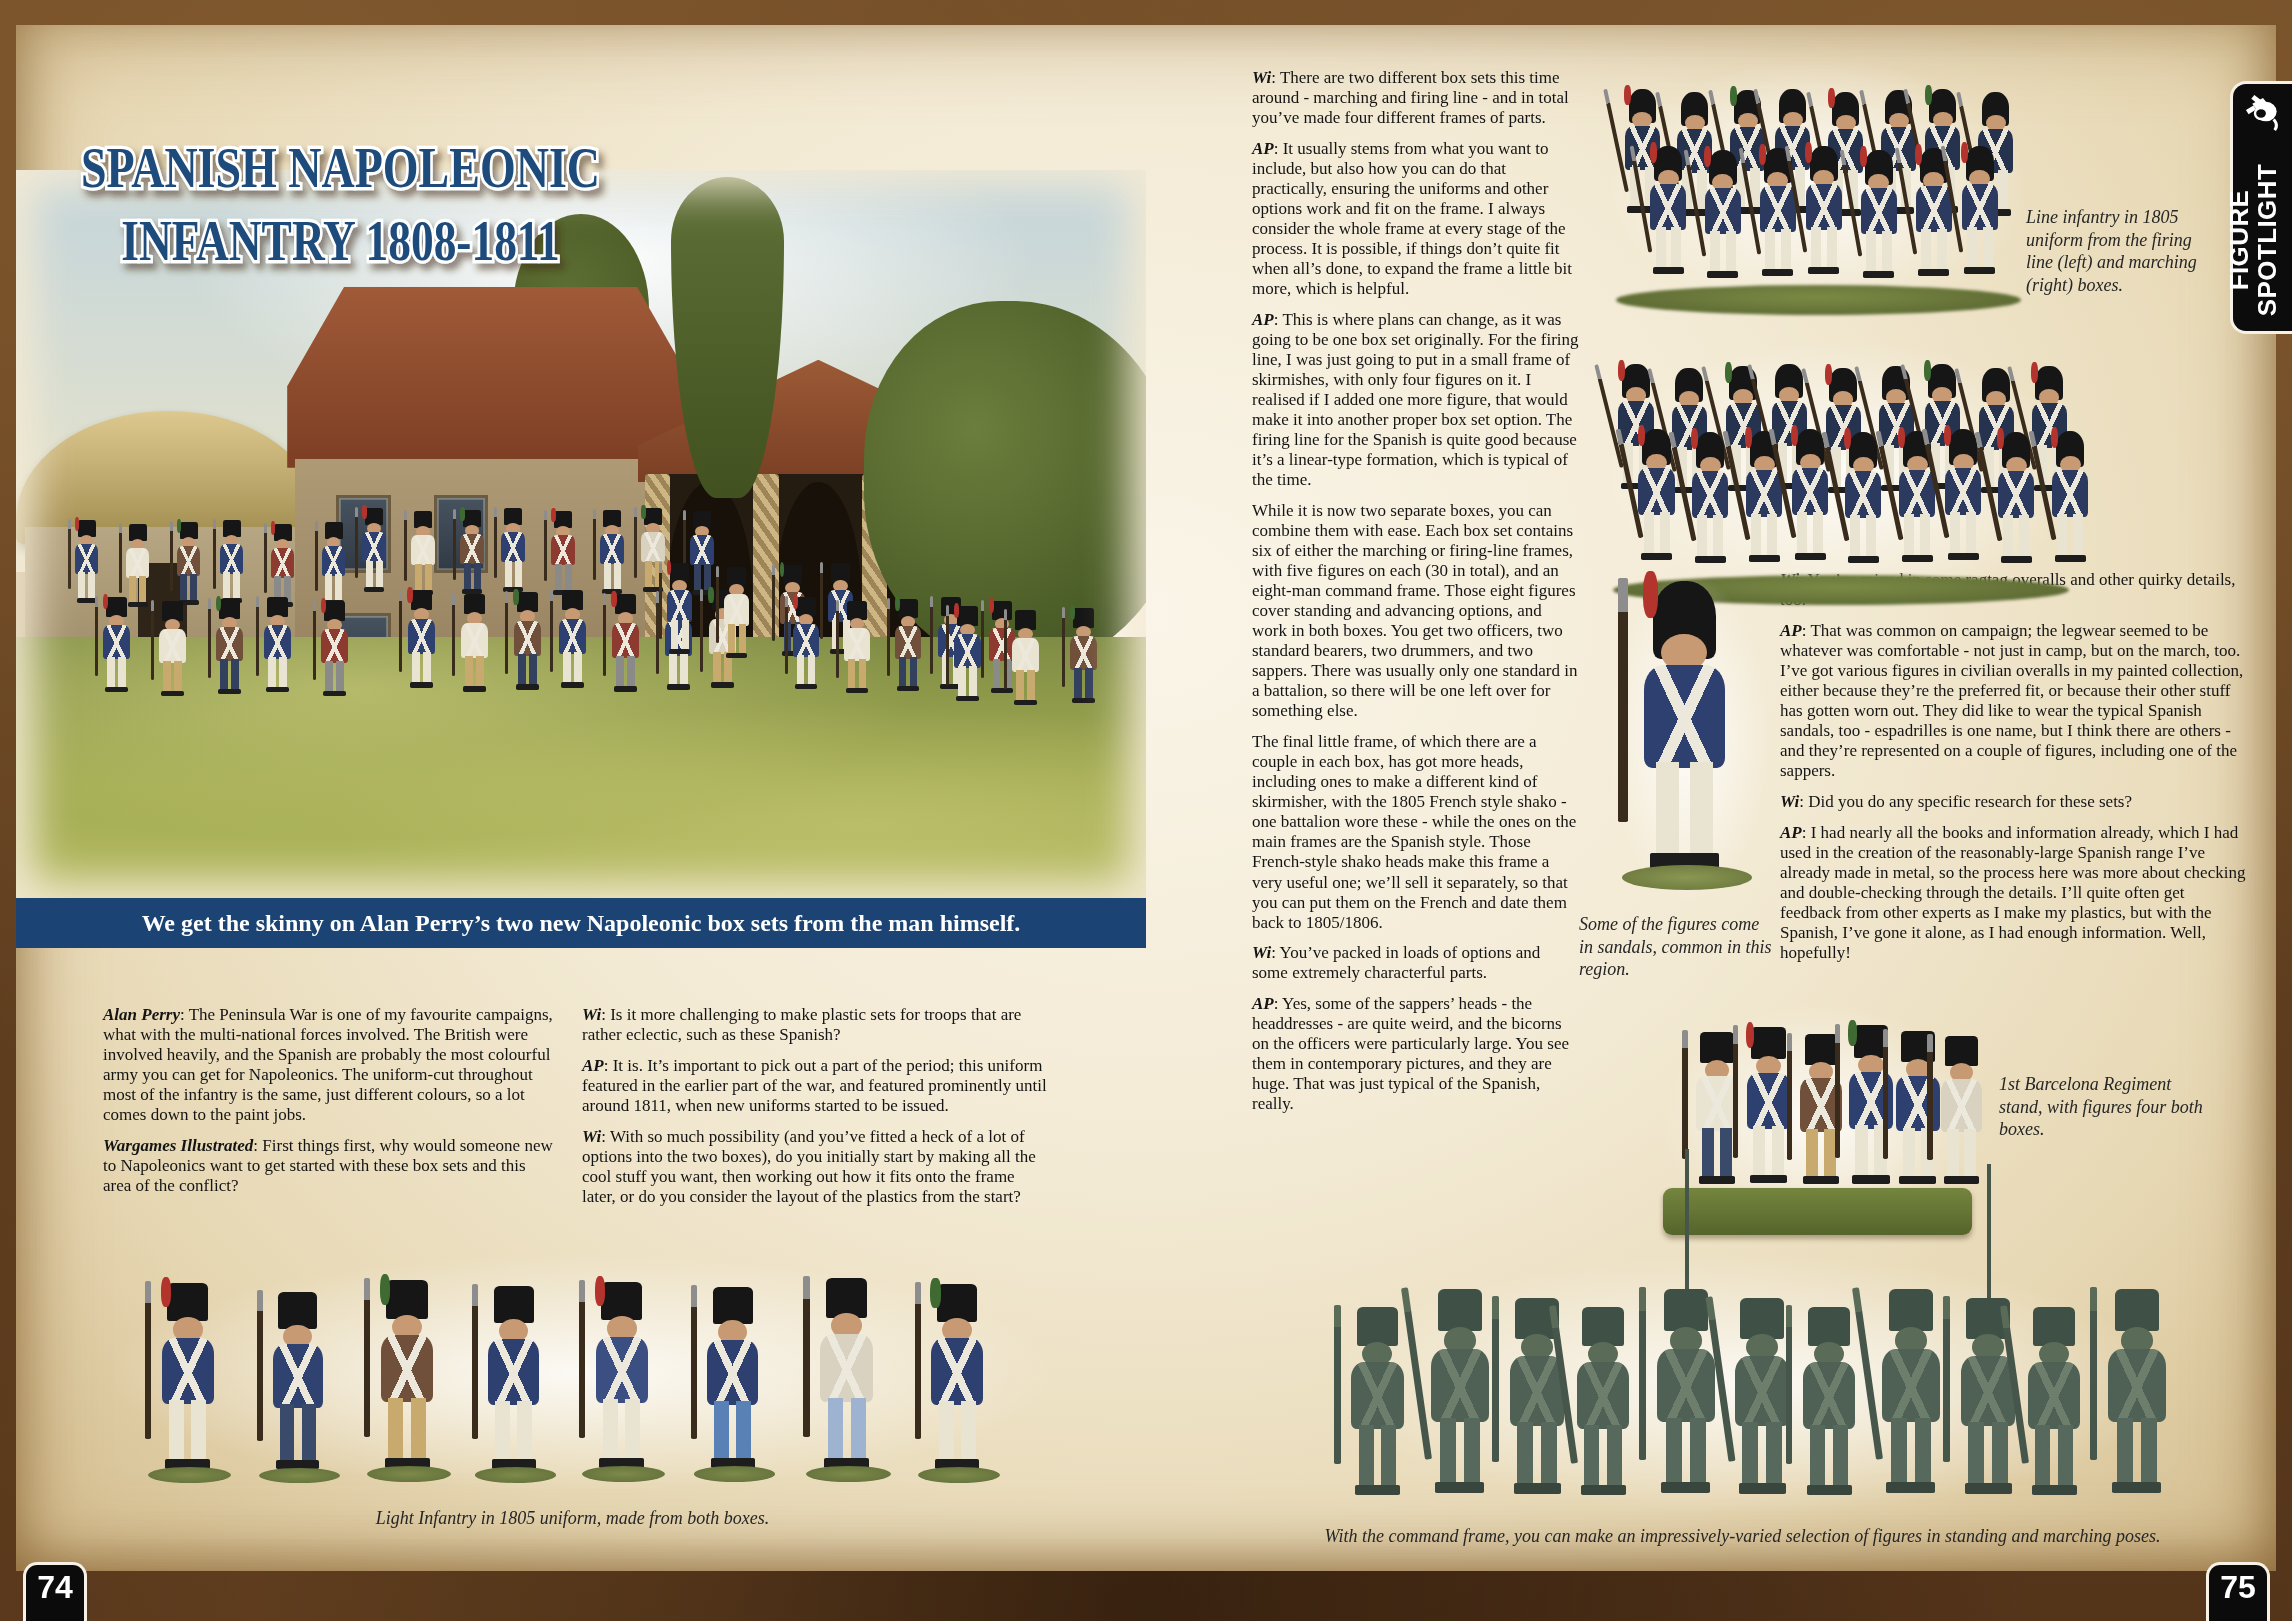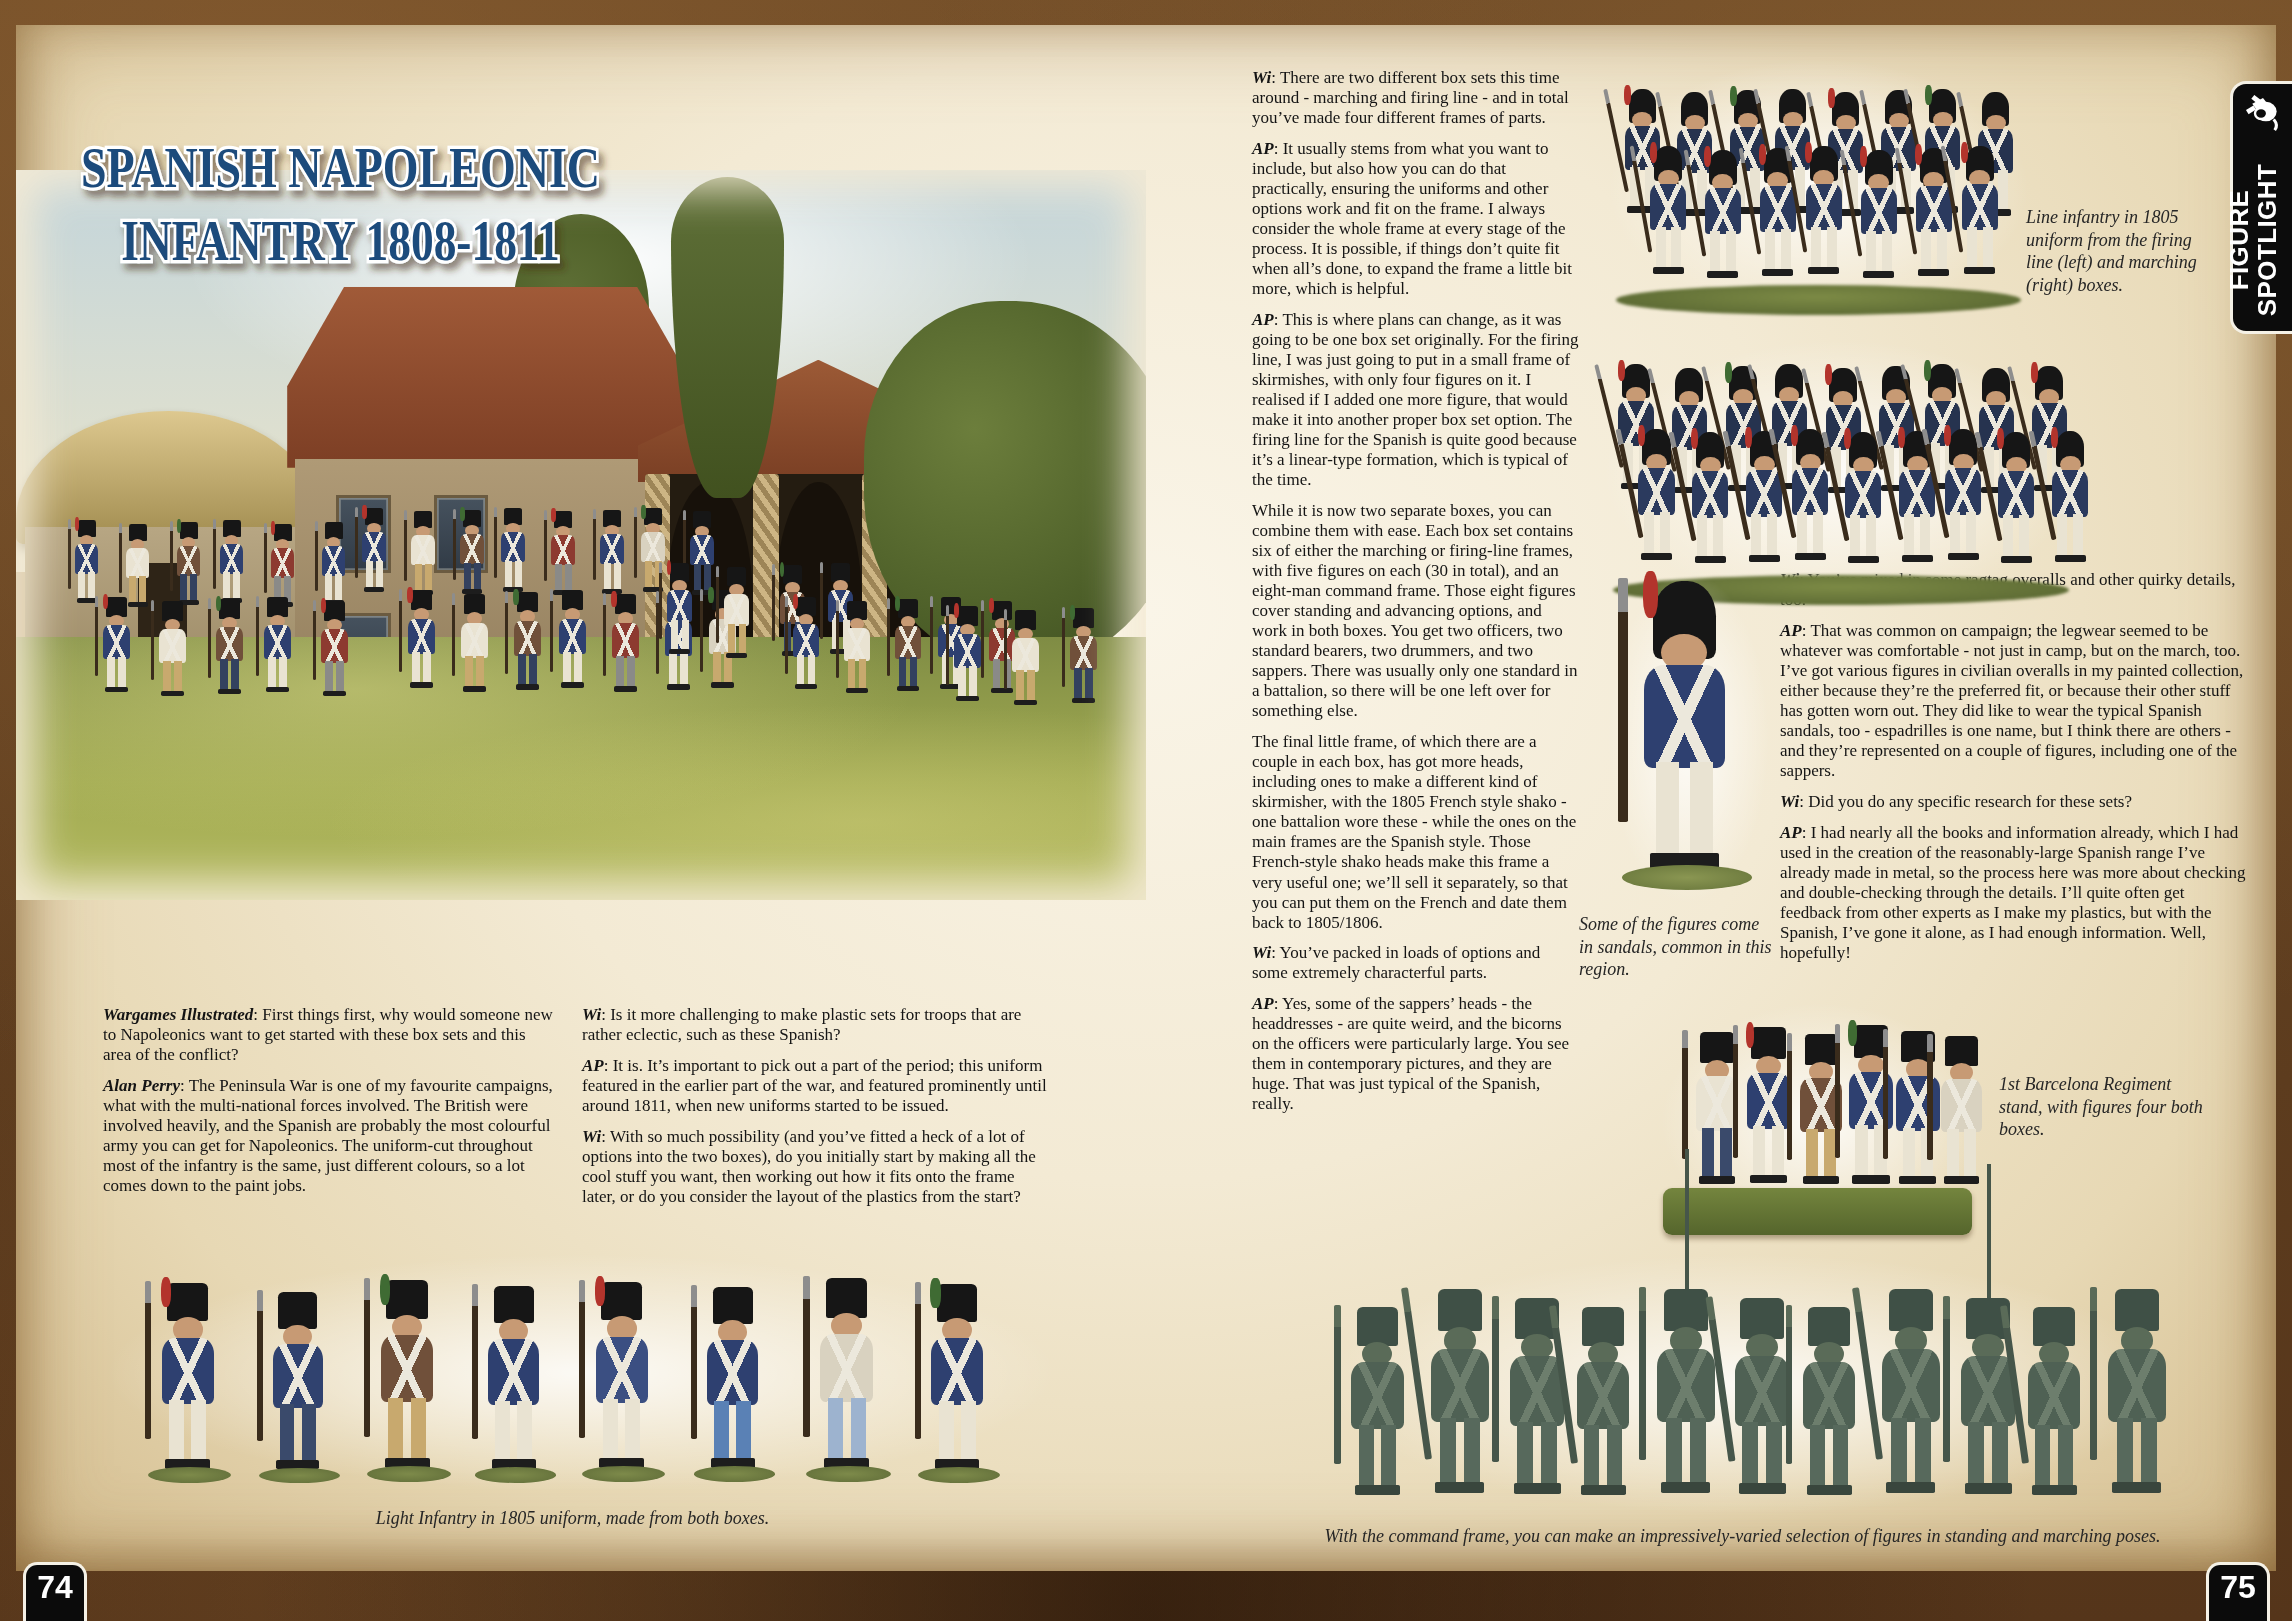--- a/index.html
+++ b/index.html
@@ -469,24 +469,27 @@
           <i class="p-plume" style="background:#3f6b33"></i>
           <i class="p-head" style="background:#c79a74"></i>
           <i class="p-coat" style="background:linear-gradient(65deg,rgba(0,0,0,0) 44%,#ece8dc 44% 54%,rgba(0,0,0,0) 54%),linear-gradient(-65deg,rgba(0,0,0,0) 44%,#ece8dc 44% 54%,rgba(0,0,0,0) 54%),#70503a"></i>
           <i class="p-legs" style="background:linear-gradient(90deg,#33415f 0 40%,rgba(0,0,0,0) 40% 60%,#33415f 60% 100%)"></i>
           <i class="p-feet" style="background:#1d1d1d"></i>
         </div>
       </div>
     <div class="hero-fade"></div>
   </div>
 
+  <div class="standfirst" style="background:#1b4474;">
+      <span>We get the skinny on Alan Perry’s two new Napoleonic box sets from the man himself.</span>
+    </div>
 
   <div class="col col-74a">
+      <p><span class="speaker">Alan Perry</span>: The Peninsula War is one of my favourite campaigns, what with the multi-national forces involved. The British were involved heavily, and the Spanish are probably the most colourful army you can get for Napoleonics. The uniform-cut throughout most of the infantry is the same, just different colours, so a lot comes down to the paint jobs.</p>
       <p><span class="speaker">Wargames Illustrated</span>: First things first, why would someone new to Napoleonics want to get started with these box sets and this area of the conflict?</p>
-      <p><span class="speaker">Alan Perry</span>: The Peninsula War is one of my favourite campaigns, what with the multi-national forces involved. The British were involved heavily, and the Spanish are probably the most colourful army you can get for Napoleonics. The uniform-cut throughout most of the infantry is the same, just different colours, so a lot comes down to the paint jobs.</p>
     </div>
   <div class="col col-74b">
       <p><span class="speaker">Wi</span>: Is it more challenging to make plastic sets for troops that are rather eclectic, such as these Spanish?</p>
       <p><span class="speaker">AP</span>: It is. It’s important to pick out a part of the period; this uniform featured in the earlier part of the war, and featured prominently until around 1811, when new uniforms started to be issued.</p>
       <p><span class="speaker">Wi</span>: With so much possibility (and you’ve fitted a heck of a lot of options into the two boxes), do you initially start by making all the cool stuff you want, then working out how it fits onto the frame later, or do you consider the layout of the plastics from the start?</p>
     </div>
 
   <div class="figzone fig-row-left glow" id="fig-row-left">
       <div class="soldier" style="left: 36px; top: 27px; width: 93px; height: 202px;">
         <i class="p-musket" style="background:linear-gradient(#8d8d8d 0 14%, #3a2c1c 14% 100%);transform:rotate(0deg)"></i>

